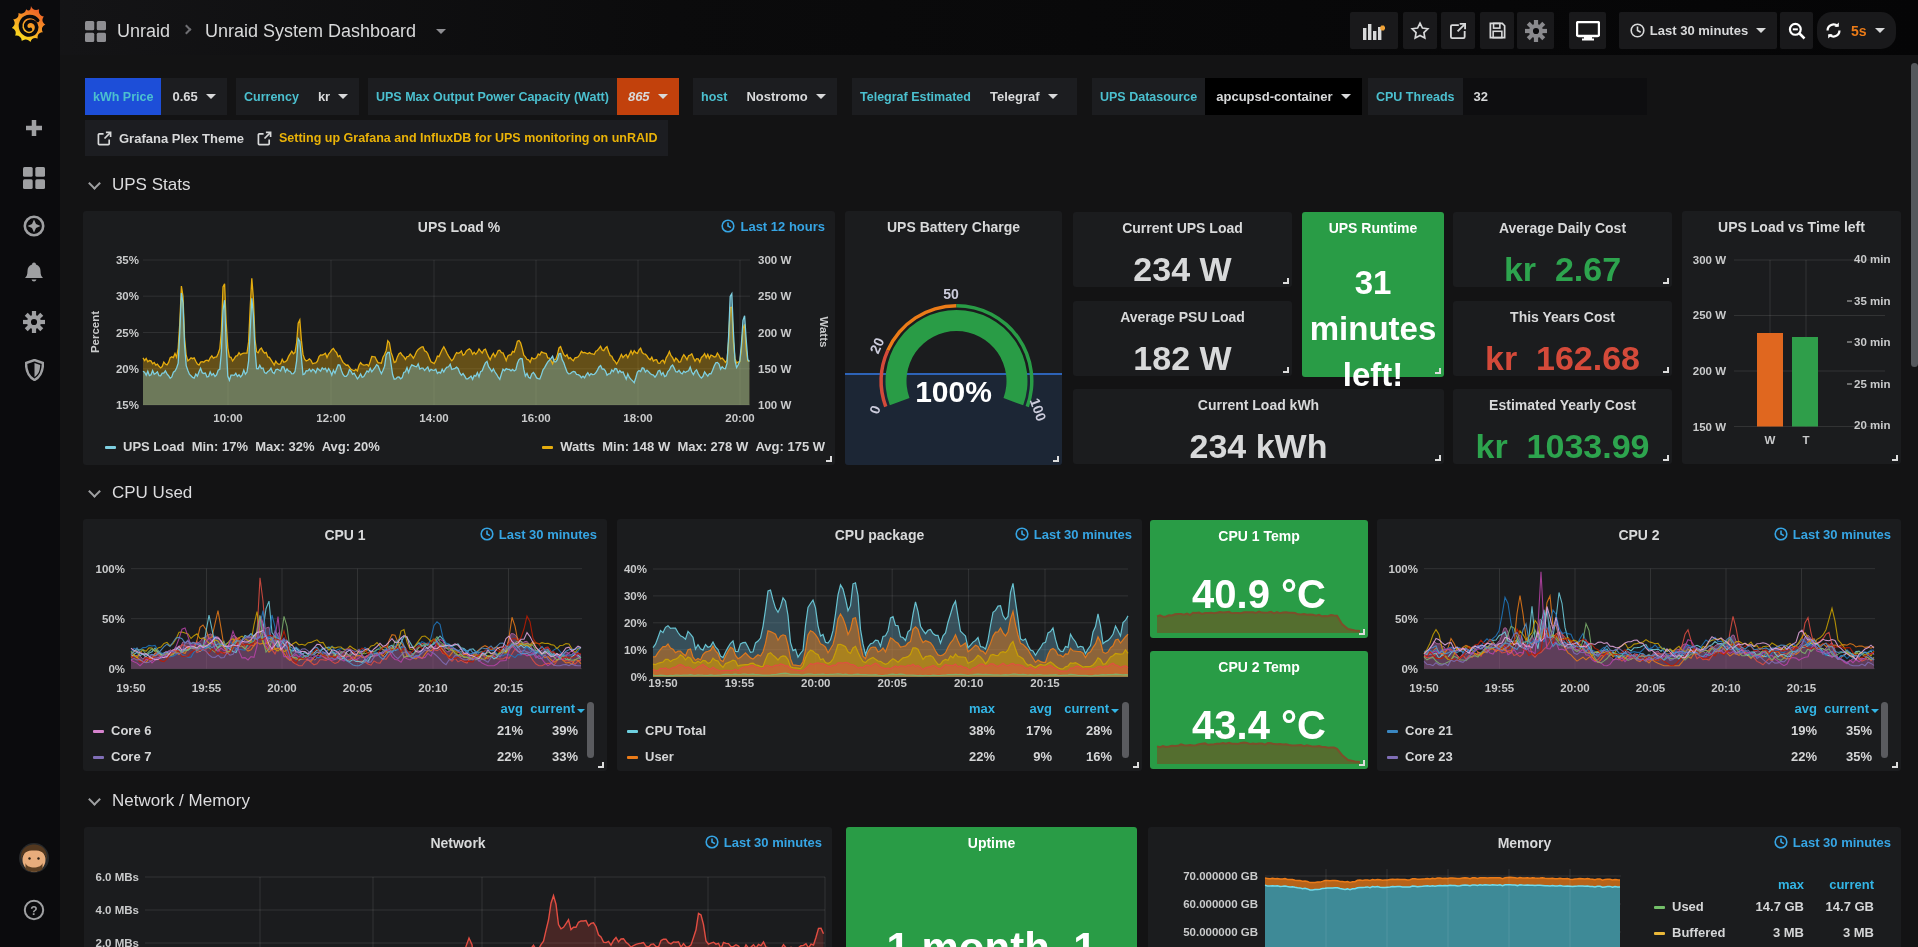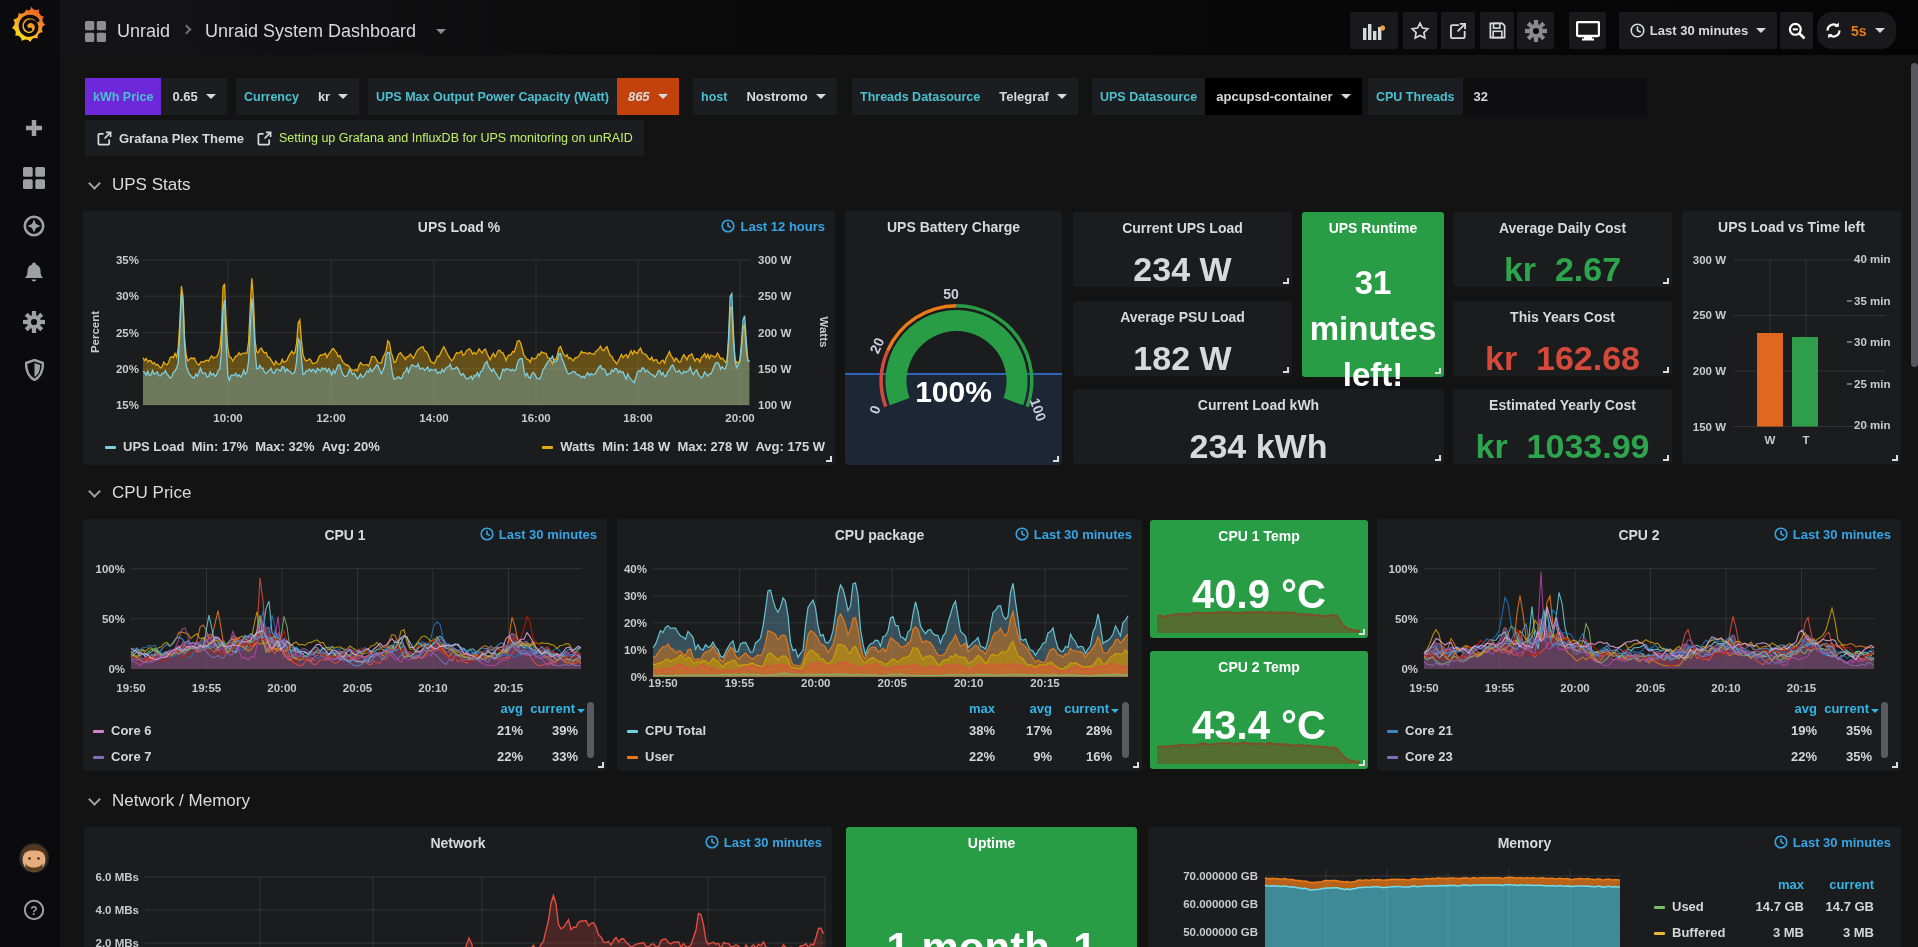--- a/index.html
+++ b/index.html
@@ -154,62 +154,62 @@
 <div class="navbox" style="left:1817px;width:79px;justify-content:flex-start;padding-left:7px;border-radius:15px;">
     <svg width="19" height="19" viewBox="0 0 24 24">
       <path d="M4.5 12a7.5 7.5 0 0 1 12.8-5.3" stroke="#fff" stroke-width="2.8" fill="none"></path>
       <path d="M18.7 1.8v5.6h-5.6z" fill="#fff"></path>
       <path d="M19.5 12a7.5 7.5 0 0 1-12.8 5.3" stroke="#fff" stroke-width="2.8" fill="none"></path>
       <path d="M5.3 22.2v-5.6h5.6z" fill="#fff"></path>
     </svg>
     <span style="color:#eb7b18;font-size:14px;font-weight:bold;margin-left:8px;">5s</span>
     <span class="caret"></span>
   </div>
-<div class="vbox" style="left:85px;top:78px;width:138px;white-space:nowrap;background:#6d28d9;">
+<div class="vbox" style="left:85px;top:78px;width:138px;white-space:nowrap;background:#1d4ed8;">
     <div style="height:37px;display:flex;align-items:center;padding:0 8px;" class="vlabel">kWh Price</div>
     <div style="background:#1c1d20;height:37px;flex:1;display:flex;align-items:center;padding:0 11px;color:#d8d9da;font-size:13px;font-weight:bold;">0.65<span class="caret"></span></div>
   </div>
 <div class="vbox" style="left:236px;top:78px;width:114px;white-space:nowrap;background:#1c1d20;">
     <div style="height:37px;display:flex;align-items:center;padding:0 8px;" class="vlabel">Currency</div>
     <div style="background:#1c1d20;height:37px;flex:1;display:flex;align-items:center;padding:0 11px;color:#d8d9da;font-size:13px;font-weight:bold;">kr<span class="caret"></span></div>
   </div>
 <div class="vbox" style="left:368px;top:78px;width:305px;white-space:nowrap;background:#1c1d20;">
     <div style="height:37px;display:flex;align-items:center;padding:0 8px;" class="vlabel">UPS Max Output Power Capacity (Watt)</div>
     <div style="background:#c2410c;height:37px;flex:1;display:flex;align-items:center;padding:0 11px;color:#d8d9da;font-size:13px;font-weight:bold;font-style:italic;">865<span class="caret"></span></div>
   </div>
 <div class="vbox" style="left:693px;top:78px;width:142px;white-space:nowrap;background:#1c1d20;">
     <div style="height:37px;display:flex;align-items:center;padding:0 8px;" class="vlabel">host</div>
     <div style="background:#1c1d20;height:37px;flex:1;display:flex;align-items:center;padding:0 11px;color:#d8d9da;font-size:13px;font-weight:bold;">Nostromo<span class="caret"></span></div>
   </div>
 <div class="vbox" style="left:852px;top:78px;width:225px;white-space:nowrap;background:#1c1d20;">
-    <div style="height:37px;display:flex;align-items:center;padding:0 8px;" class="vlabel">Threads Datasource</div>
+    <div style="height:37px;display:flex;align-items:center;padding:0 8px;" class="vlabel">Telegraf Estimated</div>
     <div style="background:#1c1d20;height:37px;flex:1;display:flex;align-items:center;padding:0 11px;color:#d8d9da;font-size:13px;font-weight:bold;">Telegraf<span class="caret"></span></div>
   </div>
 <div class="vbox" style="left:1092px;top:78px;width:263px;white-space:nowrap;background:#1c1d20;">
     <div style="height:37px;display:flex;align-items:center;padding:0 8px;" class="vlabel">UPS Datasource</div>
     <div style="background:#000000;height:37px;flex:1;display:flex;align-items:center;padding:0 11px;color:#d8d9da;font-size:13px;font-weight:bold;">apcupsd-container<span class="caret"></span></div>
   </div>
 <div class="vbox" style="left:1368px;top:78px;width:279px;white-space:nowrap;background:#1c1d20;">
     <div style="height:37px;display:flex;align-items:center;padding:0 8px;" class="vlabel">CPU Threads</div>
     <div style="background:#0e0e10;height:37px;flex:1;display:flex;align-items:center;padding:0 11px;color:#d8d9da;font-size:13px;font-weight:bold;">32</div>
   </div>
 <div class="abs" style="left:85px;top:120px;height:36px;background:#1c1d21;display:flex;align-items:center;padding:0 12px;color:#d8d9da;font-size:13px;font-weight:bold;white-space:nowrap;"><svg width="15" height="15" viewBox="0 0 16 16" style="margin-right:7px">
       <path d="M13 9v4.5a1 1 0 0 1-1 1H2.5a1 1 0 0 1-1-1V4a1 1 0 0 1 1-1H7" fill="none" stroke="#d8d9da" stroke-width="1.8"></path>
       <path d="M9.5 1.5h5v5" fill="none" stroke="#d8d9da" stroke-width="1.8"></path>
       <path d="M14 2L8 8" stroke="#d8d9da" stroke-width="1.8"></path>
     </svg>Grafana Plex Theme</div>
-<div class="abs" style="left:246px;top:120px;height:36px;background:#1c1d21;display:flex;align-items:center;padding:0 11px;color:#bef264;font-size:12.5px;font-weight:normal;white-space:nowrap;"><svg width="15" height="15" viewBox="0 0 16 16" style="margin-right:7px">
+<div class="abs" style="left:246px;top:120px;height:36px;background:#1c1d21;display:flex;align-items:center;padding:0 11px;color:#eab308;font-size:12.5px;font-weight:bold;white-space:nowrap;"><svg width="15" height="15" viewBox="0 0 16 16" style="margin-right:7px">
       <path d="M13 9v4.5a1 1 0 0 1-1 1H2.5a1 1 0 0 1-1-1V4a1 1 0 0 1 1-1H7" fill="none" stroke="#d8d9da" stroke-width="1.8"></path>
       <path d="M9.5 1.5h5v5" fill="none" stroke="#d8d9da" stroke-width="1.8"></path>
       <path d="M14 2L8 8" stroke="#d8d9da" stroke-width="1.8"></path>
     </svg>Setting up Grafana and InfluxDB for UPS monitoring on unRAID</div>
 <div class="chev" style="left:90px;top:179px;"></div>
 <div class="sechdr" style="left:112px;top:175px;">UPS Stats</div>
 <div class="chev" style="left:90px;top:487px;"></div>
-<div class="sechdr" style="left:112px;top:483px;">CPU Price</div>
+<div class="sechdr" style="left:112px;top:483px;">CPU Used</div>
 <div class="chev" style="left:90px;top:795px;"></div>
 <div class="sechdr" style="left:112px;top:791px;">Network / Memory</div>
 <div class="panel" style="left:83px;top:211px;width:752px;height:254px;">
 <div class="ptitle">UPS Load %</div>
 <div class="timelbl" style="right:10px;"><svg width="14" height="14" viewBox="0 0 14 14" style="vertical-align:-2px;margin-right:5px">
         <circle cx="7.0" cy="7.0" r="5.8" fill="none" stroke="#36a5e4" stroke-width="1.6"></circle>
         <path d="M7.0,3.404 L7.0,7.0 L9.9,8.624" fill="none" stroke="#36a5e4" stroke-width="1.6"></path>
       </svg>Last 12 hours</div>
 <svg class="abs" style="left:0;top:0;" width="752" height="254">
       <line x1="60" y1="49.0" x2="667" y2="49.0" stroke="rgba(255,255,255,0.09)" stroke-width="1"></line>

